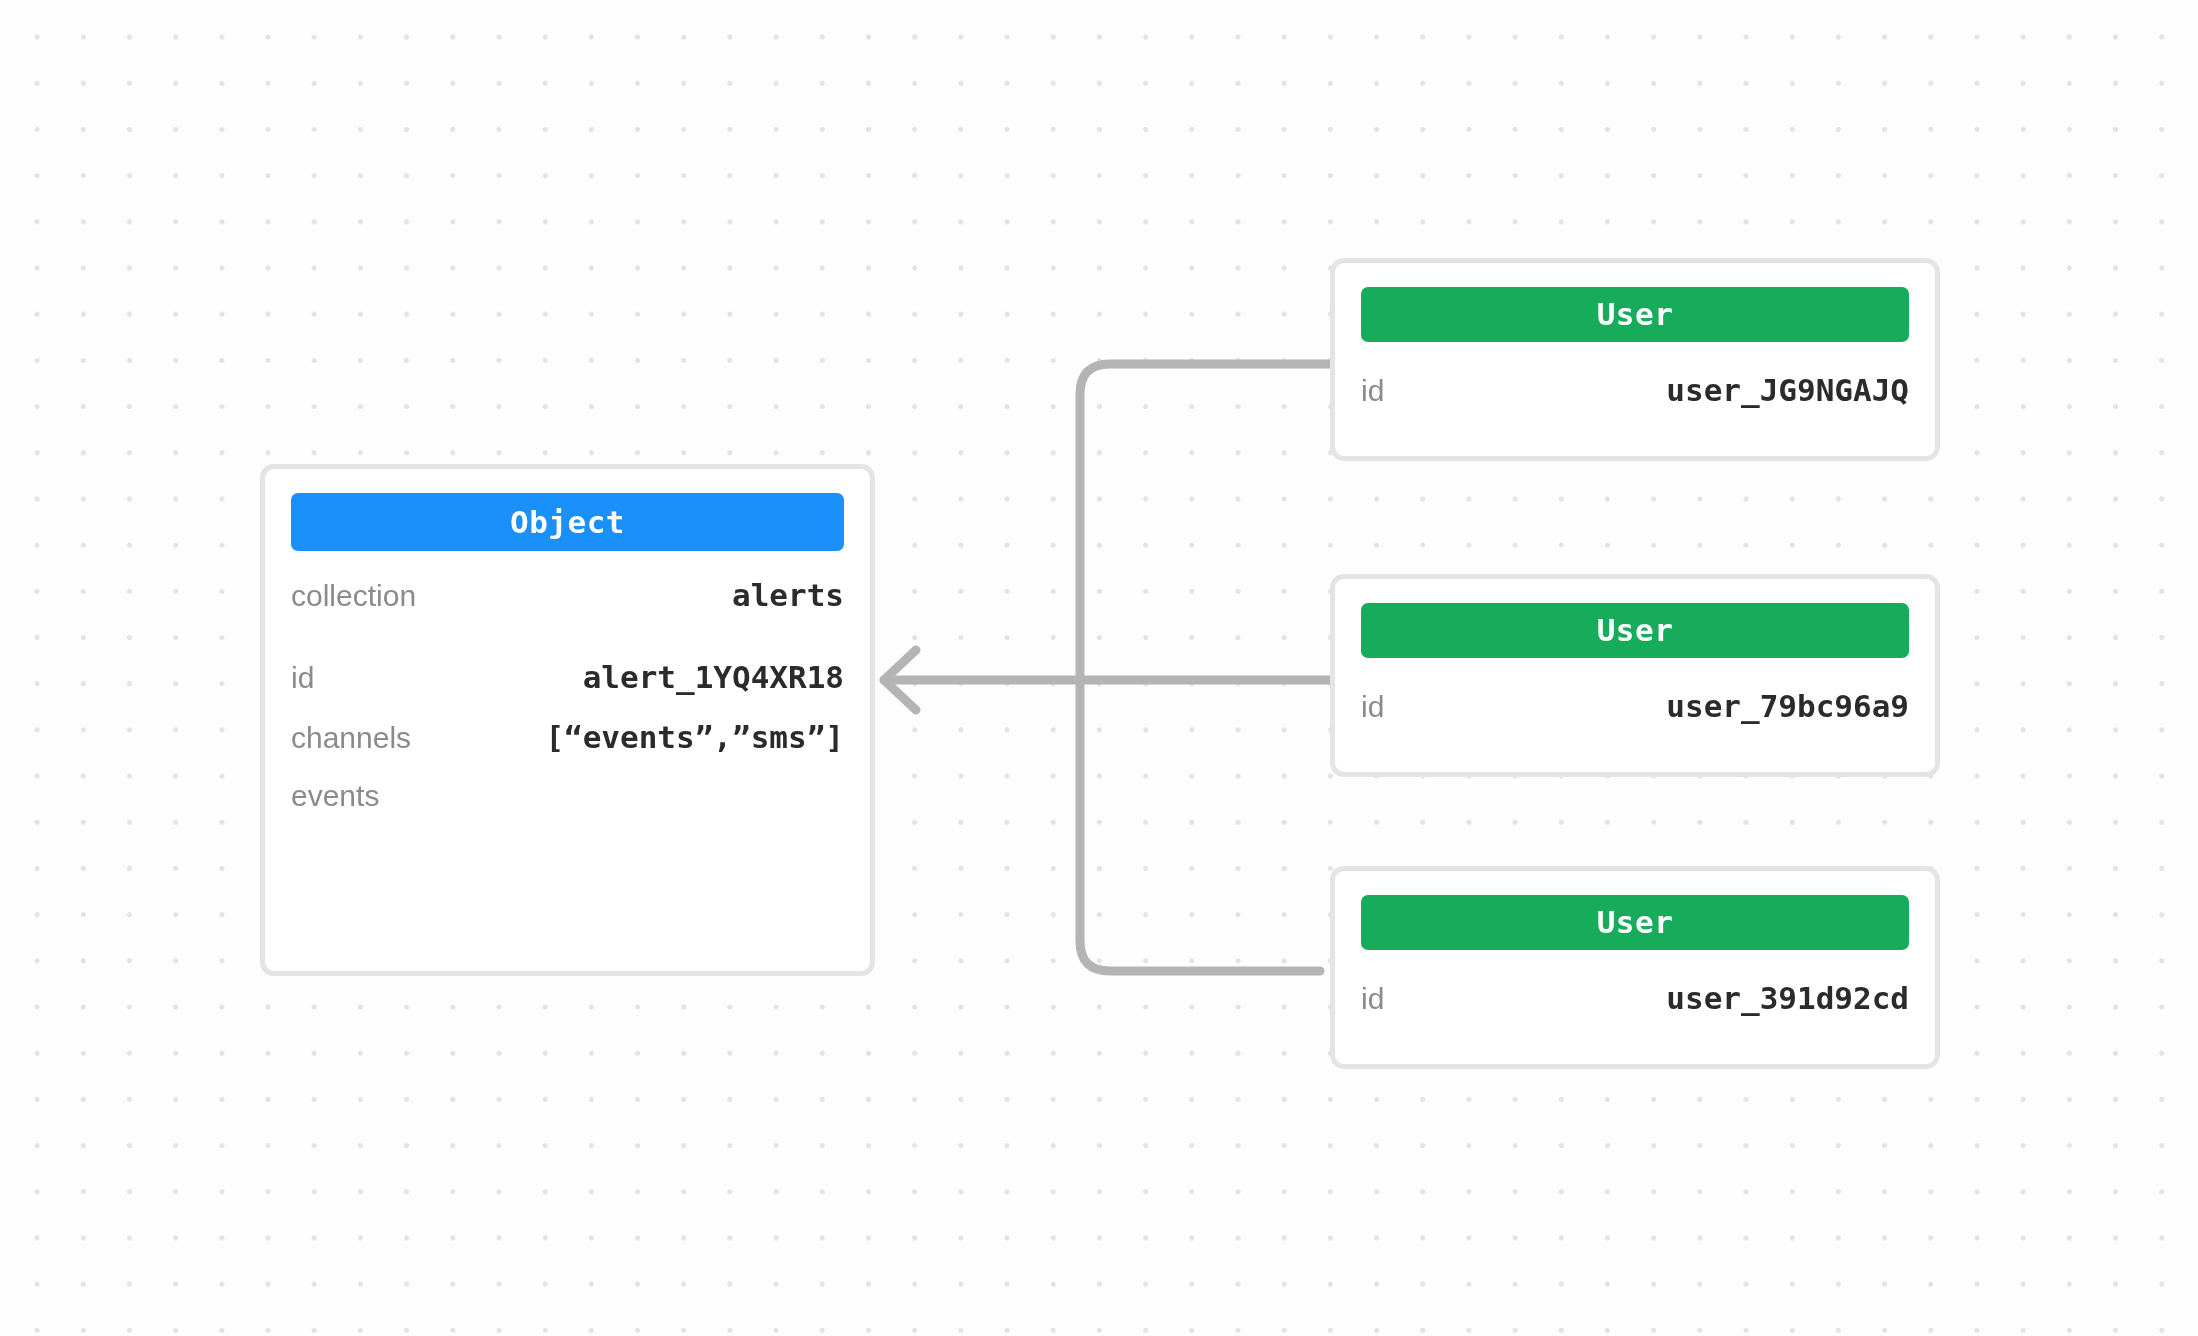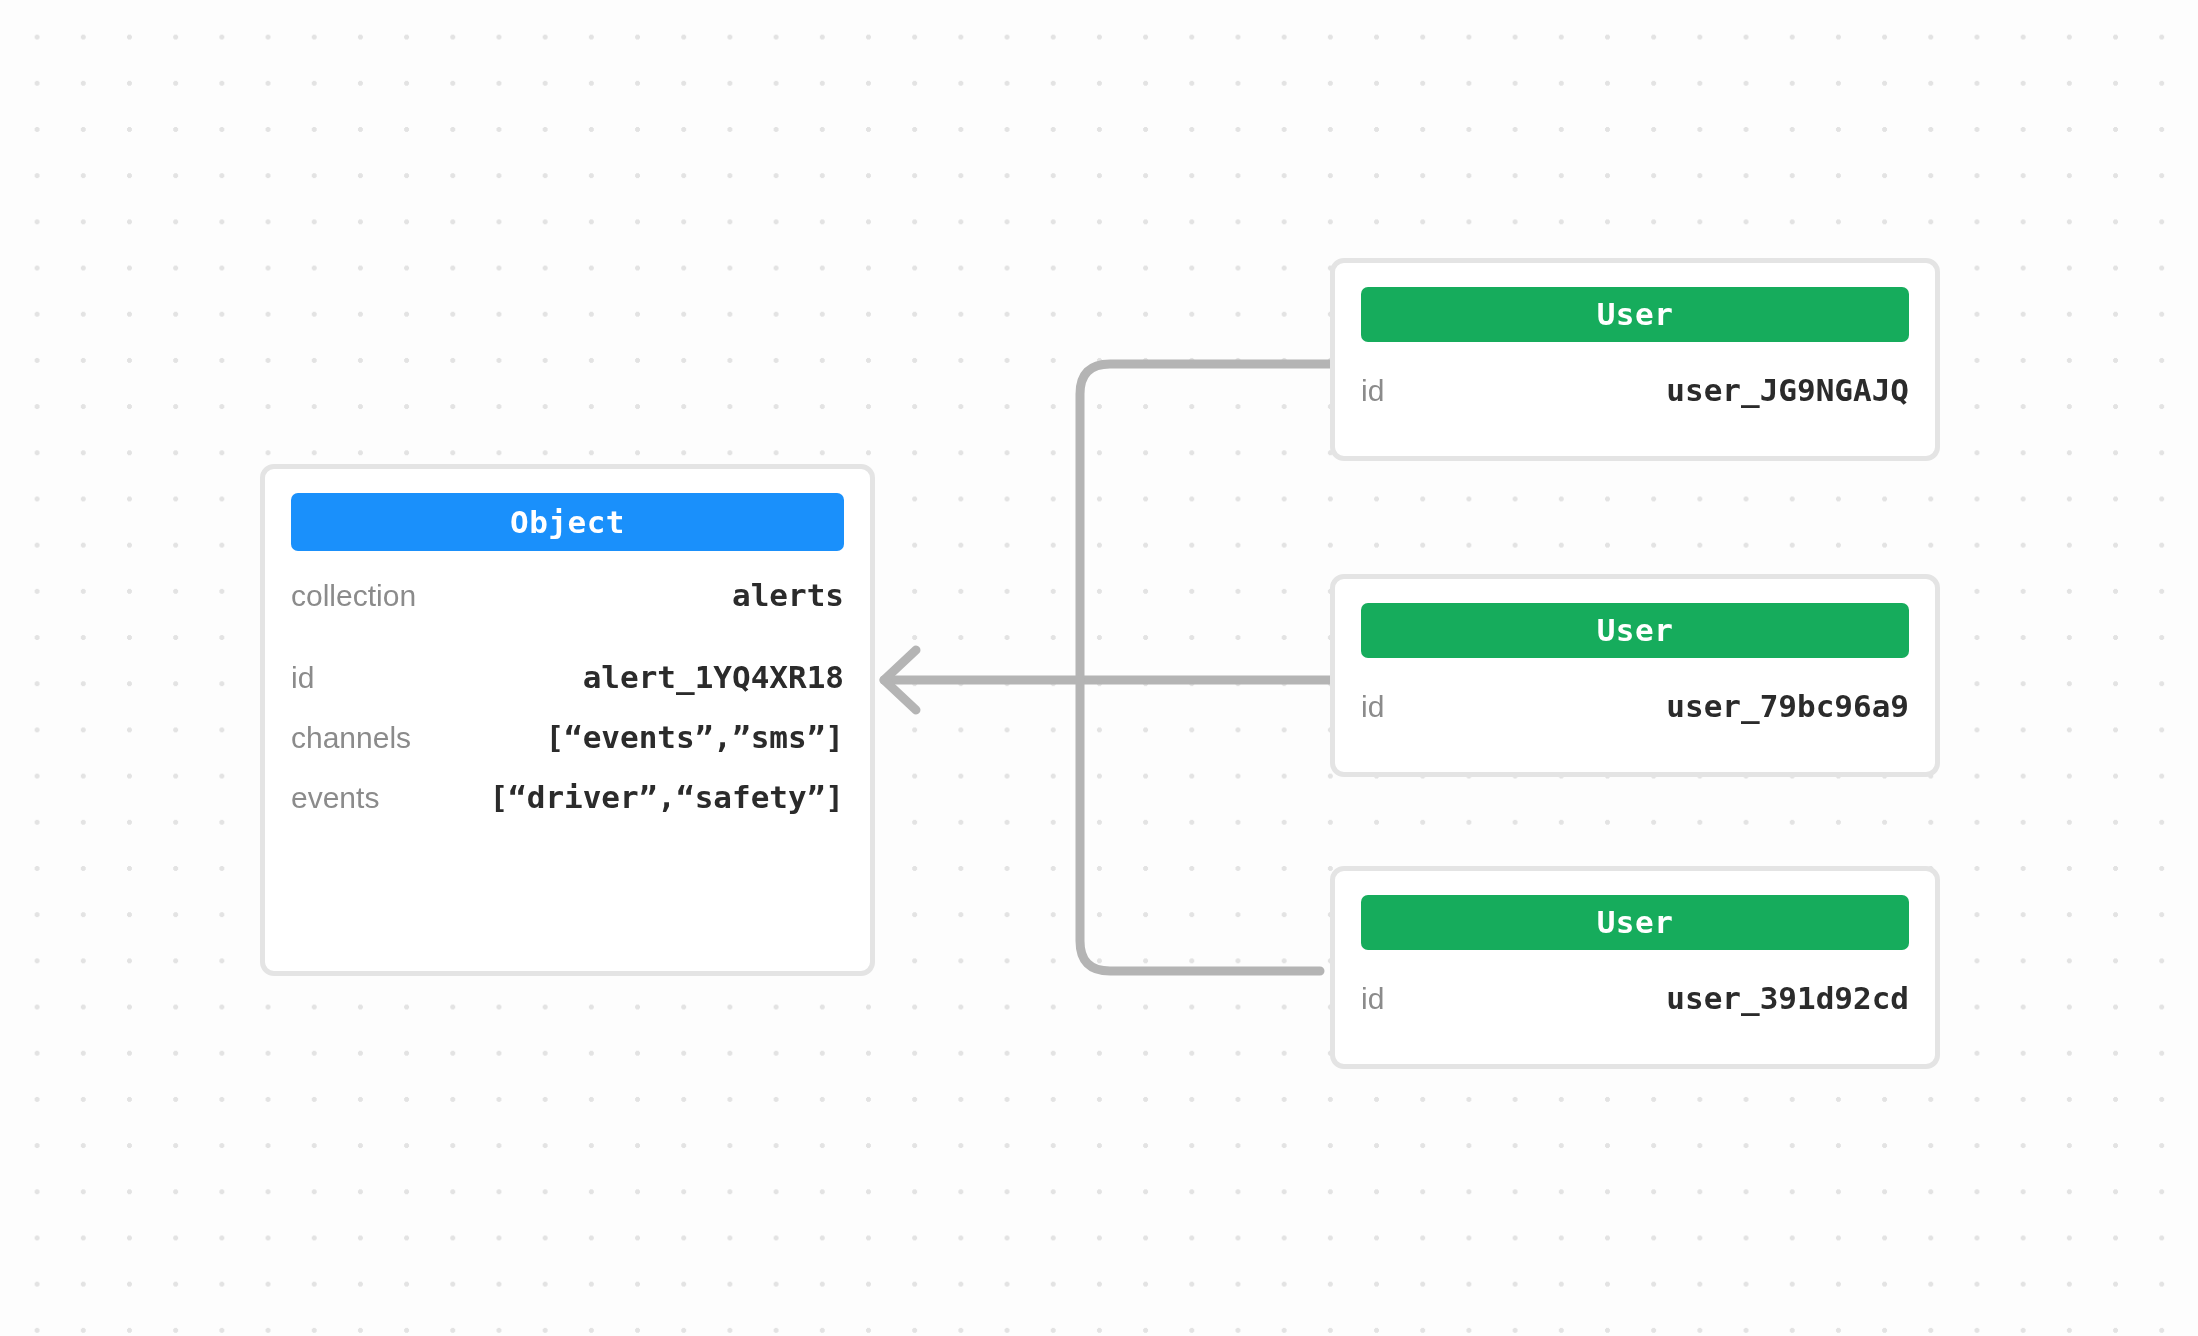--- a/index.html
+++ b/index.html
@@ -148,21 +148,20 @@
       <div class="field-row">
         <span class="field-key">id</span>
         <span class="field-val">alert_1YQ4XR18</span>
       </div>
       <div class="field-row">
         <span class="field-key">channels</span>
         <span class="field-val">[“events”,”sms”]</span>
       </div>
       <div class="field-row">
         <span class="field-key">events</span>
-        <span class="field-val">[“driver”,“safety”]</span>
       </div>
     </div>
   </div>
 
   <div class="node node-user" id="node-user-0">
     <div class="node-header">
       <span>User</span>
     </div>
     <div class="node-fields">
       <div class="field-row">

